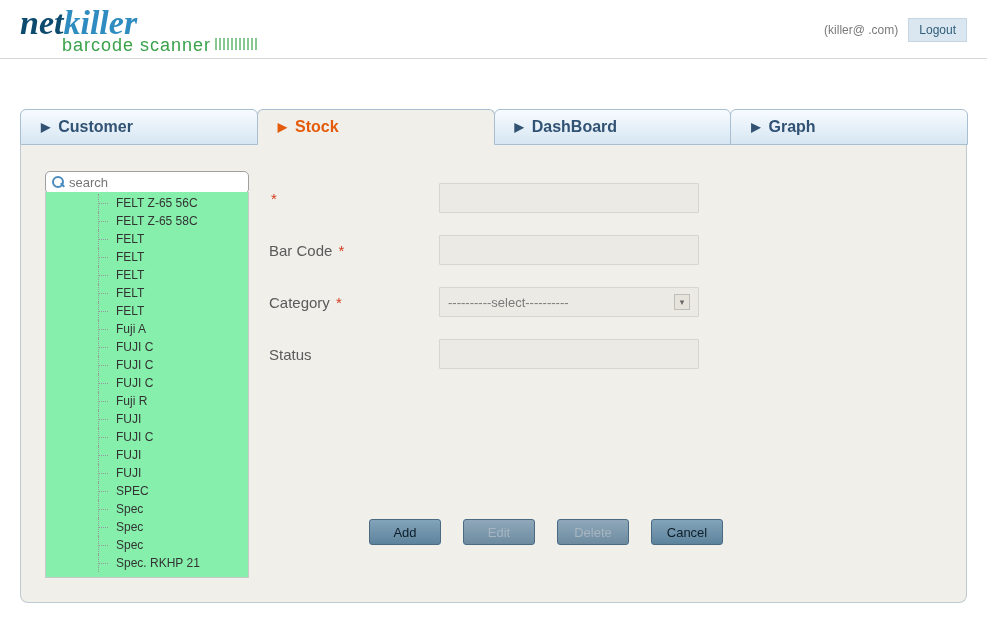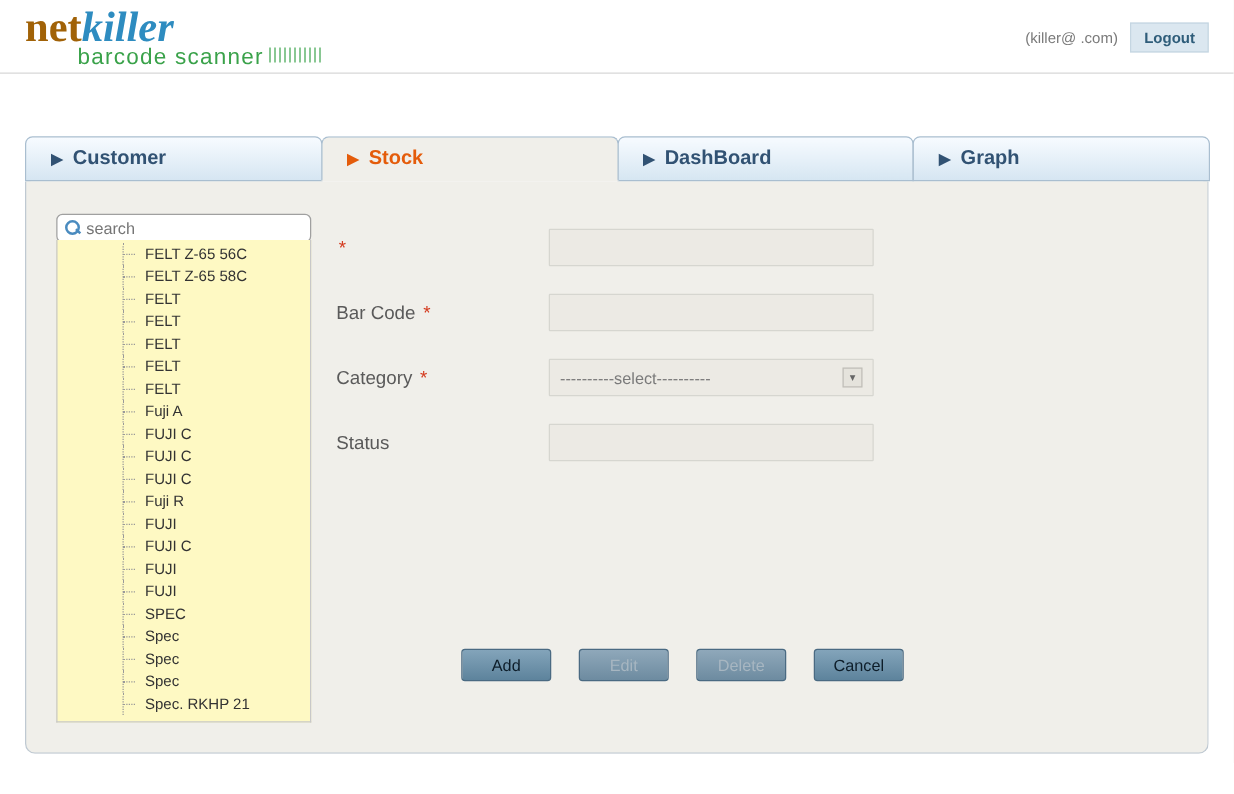--- a/index.html
+++ b/index.html
@@ -22,21 +22,21 @@
   }
   .logo {
     display: flex;
     flex-direction: column;
     line-height: 1;
   }
   .logo-top {
     font-size: 34px;
     font-family: Georgia, 'Times New Roman', serif;
   }
-  .logo-net { color: #a16207; font-weight: 600; }
+  .logo-net { color: #0c4a6e; font-weight: 600; font-style: italic;}
   .logo-killer { color: #2e8cc0; font-style: italic; font-weight: bold;}
   .logo-bottom {
     font-size: 18px;
     letter-spacing: 1px;
     color: #3aa24a;
     font-family: Liberation Sans, sans-serif;
     margin-top: -4px;
     padding-left: 42px;
     position: relative;
   }
@@ -55,21 +55,20 @@
     color: #7a7a7a;
     font-size: 12px;
   }
   .logout-btn {
     background: #dbe7f0;
     border: 1px solid #c5d6e2;
     color: #2f5d7a;
     padding: 4px 10px;
     font-size: 12px;
     cursor: pointer;
-    font-weight: bold;
   }
   
   .tabs {
     display: flex;
     margin: 50px 20px 0 20px;
   }
   .tab {
     flex: 1;
     height: 36px;
     line-height: 36px;
@@ -138,21 +137,21 @@
     width:5px; height:2px; background:#4a8bbf; transform:rotate(45deg);
   }
   .search-input {
     border:none; outline:none; font-size:13px; width:100%;
     color:#6b6b6b;
   }
   .tree-box {
     margin-top:-2px;
     border:1px solid #c8c8c8;
     border-top:none;
-    background:#fef9c3;
+    background:#86efac;
     height: 386px;
     overflow-y: scroll;
     overflow-x: scroll;
     padding: 2px 0 2px 0;
   }
   .tree-list { list-style:none; }
   .tree-item {
     font-size: 12px;
     color:#333;
     padding: 2px 0 2px 70px;

